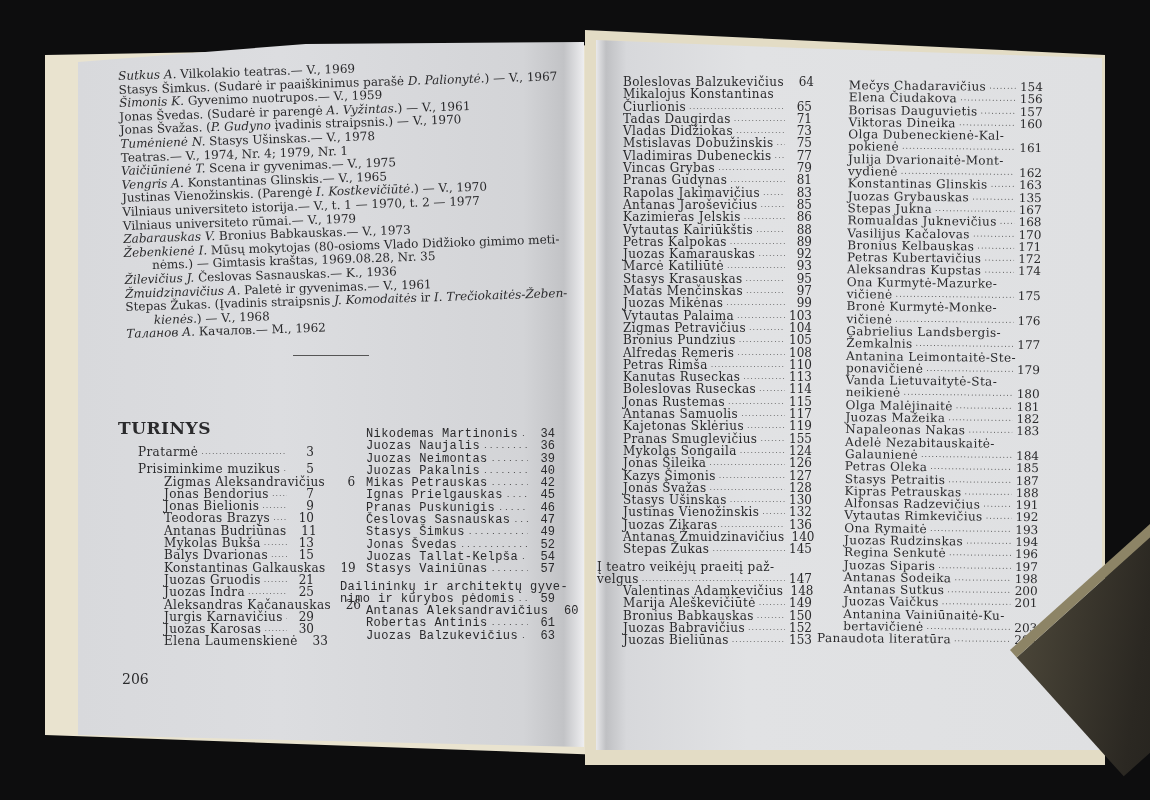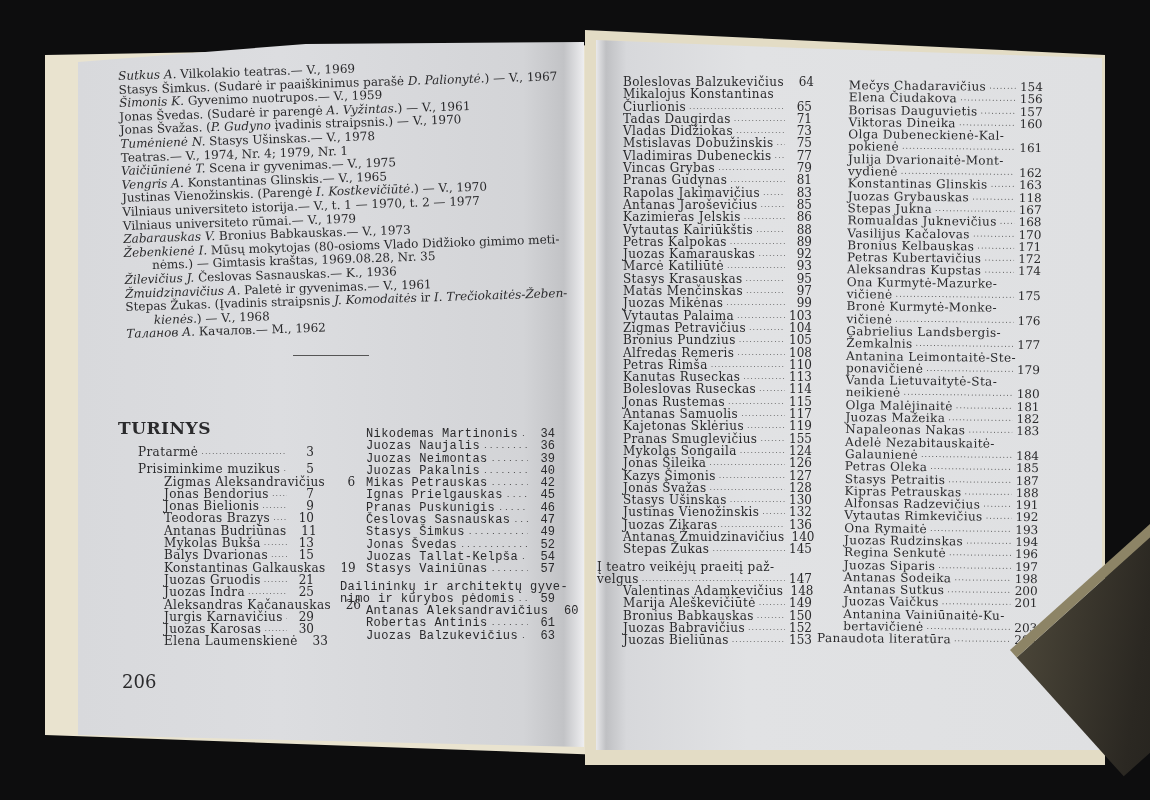--- a/index.html
+++ b/index.html
@@ -50,21 +50,21 @@
   .toc-row .lbl { flex: 0 0 auto; letter-spacing: 0.4px; }
   .toc-row .dots { flex: 1 1 auto; overflow: hidden; margin: 0 3px; font-size: 8px; letter-spacing: 1px; color: #444; }
   .toc-row .dots::before { content: "........................................................................................"; }
   .toc-row .num { flex: 0 0 auto; text-align: right; min-width: 24px; }
   .toc-row.sub .lbl { padding-left: 26px; }
   .toc-row.section { margin-top: 5px; }
   .col1 { left: 118px; top: 446px; width: 176px; margin-left: 20px; }
   .col2 { left: 340px; top: 428px; width: 215px; font-family: Liberation Mono, monospace; }
   .col3 { left: 597px; top: 76px; width: 215px; }
   .col4 { left: 820px; top: 80px; width: 220px; transform: rotate(0.6deg); }
-  .page-num { position: absolute; left: 122px; top: 671px; font-size: 18px; }
+  .page-num { position: absolute; left: 122px; top: 671px; font-size: 14px; }
 </style>
 </head>
 <body>
 
 <div class="cover-left"></div>
 <div class="cover-right"></div>
 
 <div class="page page-left"></div>
 <div class="page page-right"></div>
 
@@ -528,21 +528,21 @@
       <span class="num">162</span>
     </div>
     <div class="toc-row sub">
       <span class="lbl">Konstantinas Glinskis</span>
       <span class="dots"></span>
       <span class="num">163</span>
     </div>
     <div class="toc-row sub">
       <span class="lbl">Juozas Grybauskas</span>
       <span class="dots"></span>
-      <span class="num">118</span>
+      <span class="num">135</span>
     </div>
     <div class="toc-row sub">
       <span class="lbl">Stepas Jukna</span>
       <span class="dots"></span>
       <span class="num">167</span>
     </div>
     <div class="toc-row sub">
       <span class="lbl">Romualdas Juknevičius</span>
       <span class="dots"></span>
       <span class="num">168</span>

